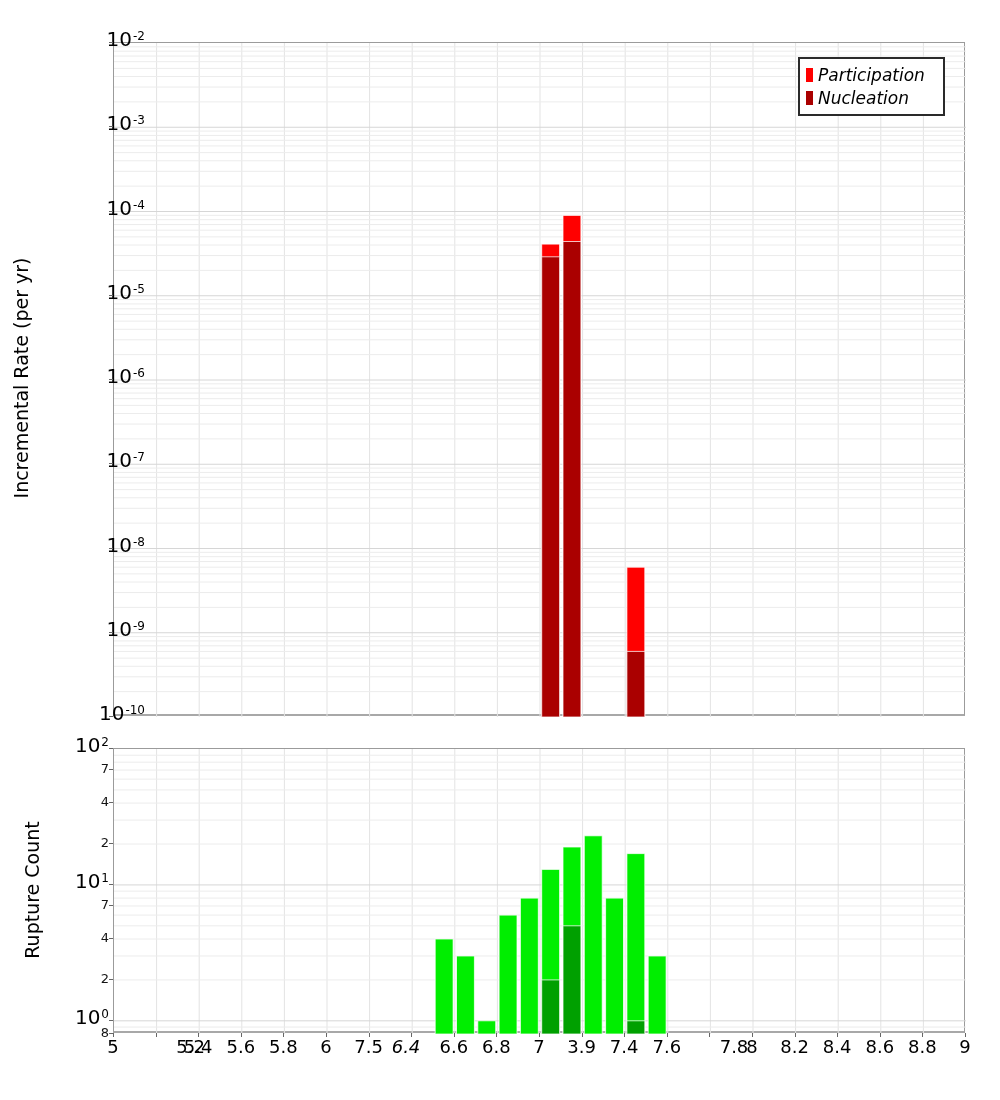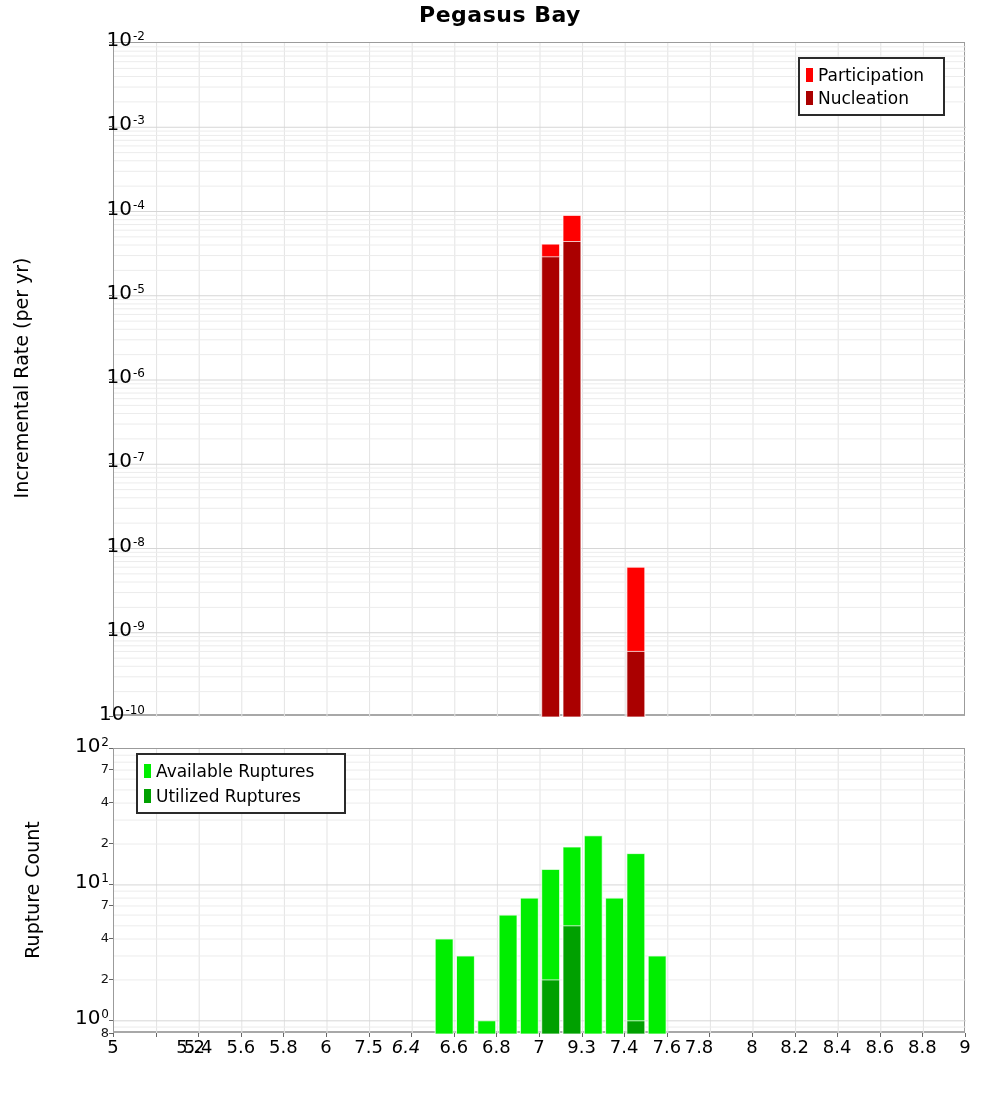--- a/index.html
+++ b/index.html
@@ -24,21 +24,20 @@
     display:flex;flex-direction:column;justify-content:space-evenly;padding:2px 6px;z-index:5;}
   .legend-item{display:flex;align-items:center;gap:5px;font-size:17px;white-space:nowrap;}
   .swatch{width:7px;height:14px;display:inline-block;flex:0 0 auto;}
   .tickmark{position:absolute;background:#666;}
 </style>
 </head>
 <body>
 
 <div class="figure">
 
-  <div class="chart-title">Pegasus Bay</div>
 
   <div id="plot1" class="plot" style="left: 113px; top: 42px; width: 852px; height: 674px;">
       <svg width="852" height="674">
         <line x1="42.60000000000004" y1="0" x2="42.60000000000004" y2="674" stroke="#e3e3e3" stroke-width="1"></line>
         <line x1="85.20000000000007" y1="0" x2="85.20000000000007" y2="674" stroke="#e3e3e3" stroke-width="1"></line>
         <line x1="127.79999999999993" y1="0" x2="127.79999999999993" y2="674" stroke="#e3e3e3" stroke-width="1"></line>
         <line x1="170.39999999999995" y1="0" x2="170.39999999999995" y2="674" stroke="#e3e3e3" stroke-width="1"></line>
         <line x1="213" y1="0" x2="213" y2="674" stroke="#e3e3e3" stroke-width="1"></line>
         <line x1="255.60000000000005" y1="0" x2="255.60000000000005" y2="674" stroke="#e3e3e3" stroke-width="1"></line>
         <line x1="298.2000000000001" y1="0" x2="298.2000000000001" y2="674" stroke="#e3e3e3" stroke-width="1"></line>
@@ -219,56 +218,46 @@
       <div class="xtick" style="left: 42.6px; margin-left: 35px;">5.2</div>
       <div class="xtick" style="left: 85.2px;">5.4</div>
       <div class="xtick" style="left: 127.8px;">5.6</div>
       <div class="xtick" style="left: 170.4px;">5.8</div>
       <div class="xtick" style="left: 213px;">6</div>
       <div class="xtick" style="left: 255.6px;">7.5</div>
       <div class="xtick" style="left: 293px; font-style: italic;">6.4</div>
       <div class="xtick" style="left: 340.8px;">6.6</div>
       <div class="xtick" style="left: 383.4px;">6.8</div>
       <div class="xtick" style="left: 426px;">7</div>
-      <div class="xtick" style="left: 468.6px;">9.3</div>
+      <div class="xtick" style="left: 468.6px;">3.9</div>
       <div class="xtick" style="left: 511.2px;">7.4</div>
       <div class="xtick" style="left: 553.8px;">7.6</div>
-      <div class="xtick" style="left: 586px;">7.8</div>
+      <div class="xtick" style="left: 621px;">7.8</div>
       <div class="xtick" style="left: 639px;">8</div>
       <div class="xtick" style="left: 681.6px;">8.2</div>
       <div class="xtick" style="left: 724.2px;">8.4</div>
       <div class="xtick" style="left: 766.8px;">8.6</div>
       <div class="xtick" style="left: 809.4px;">8.8</div>
       <div class="xtick" style="left: 852px;">9</div>
     </div>
 
   <div class="ylabel axis-title" id="ylabel1" style="width: 674px; left: -316px; top: 367px;">Incremental Rate (per yr)</div>
   <div class="ylabel axis-title" id="ylabel2" style="width: 285px; left: -111.5px; top: 878.5px;">Rupture Count</div>
 
-  <div class="legend" id="legend1" style="left: 798px; top: 57px; width: 147px; height: 59px;">
+  <div class="legend" id="legend1" style="left: 798px; top: 57px; width: 147px; height: 59px; font-style: italic;">
     <div class="legend-item">
       <span class="swatch" style="background: rgb(255, 0, 0);"></span>
       <span>Participation</span>
     </div>
     <div class="legend-item">
       <span class="swatch" style="background: rgb(170, 0, 0);"></span>
       <span>Nucleation</span>
     </div>
   </div>
 
-  <div class="legend" id="legend2" style="left: 136px; top: 753px; width: 210px; height: 61px;">
-    <div class="legend-item">
-      <span class="swatch" style="background: rgb(0, 238, 0);"></span>
-      <span>Available Ruptures</span>
-    </div>
-    <div class="legend-item">
-      <span class="swatch" style="background: rgb(0, 160, 0);"></span>
-      <span>Utilized Ruptures</span>
-    </div>
-  </div>
 
 <div class="tickmark" style="left: 109px; top: 42px; width: 4px; height: 1px;"></div>
     <div class="tickmark" style="left: 109px; top: 126.25px; width: 4px; height: 1px;"></div>
     <div class="tickmark" style="left: 109px; top: 210.5px; width: 4px; height: 1px;"></div>
     <div class="tickmark" style="left: 109px; top: 294.75px; width: 4px; height: 1px;"></div>
     <div class="tickmark" style="left: 109px; top: 379px; width: 4px; height: 1px;"></div>
     <div class="tickmark" style="left: 109px; top: 463.25px; width: 4px; height: 1px;"></div>
     <div class="tickmark" style="left: 109px; top: 547.5px; width: 4px; height: 1px;"></div>
     <div class="tickmark" style="left: 109px; top: 631.75px; width: 4px; height: 1px;"></div>
     <div class="tickmark" style="left: 109px; top: 716px; width: 4px; height: 1px;"></div>

